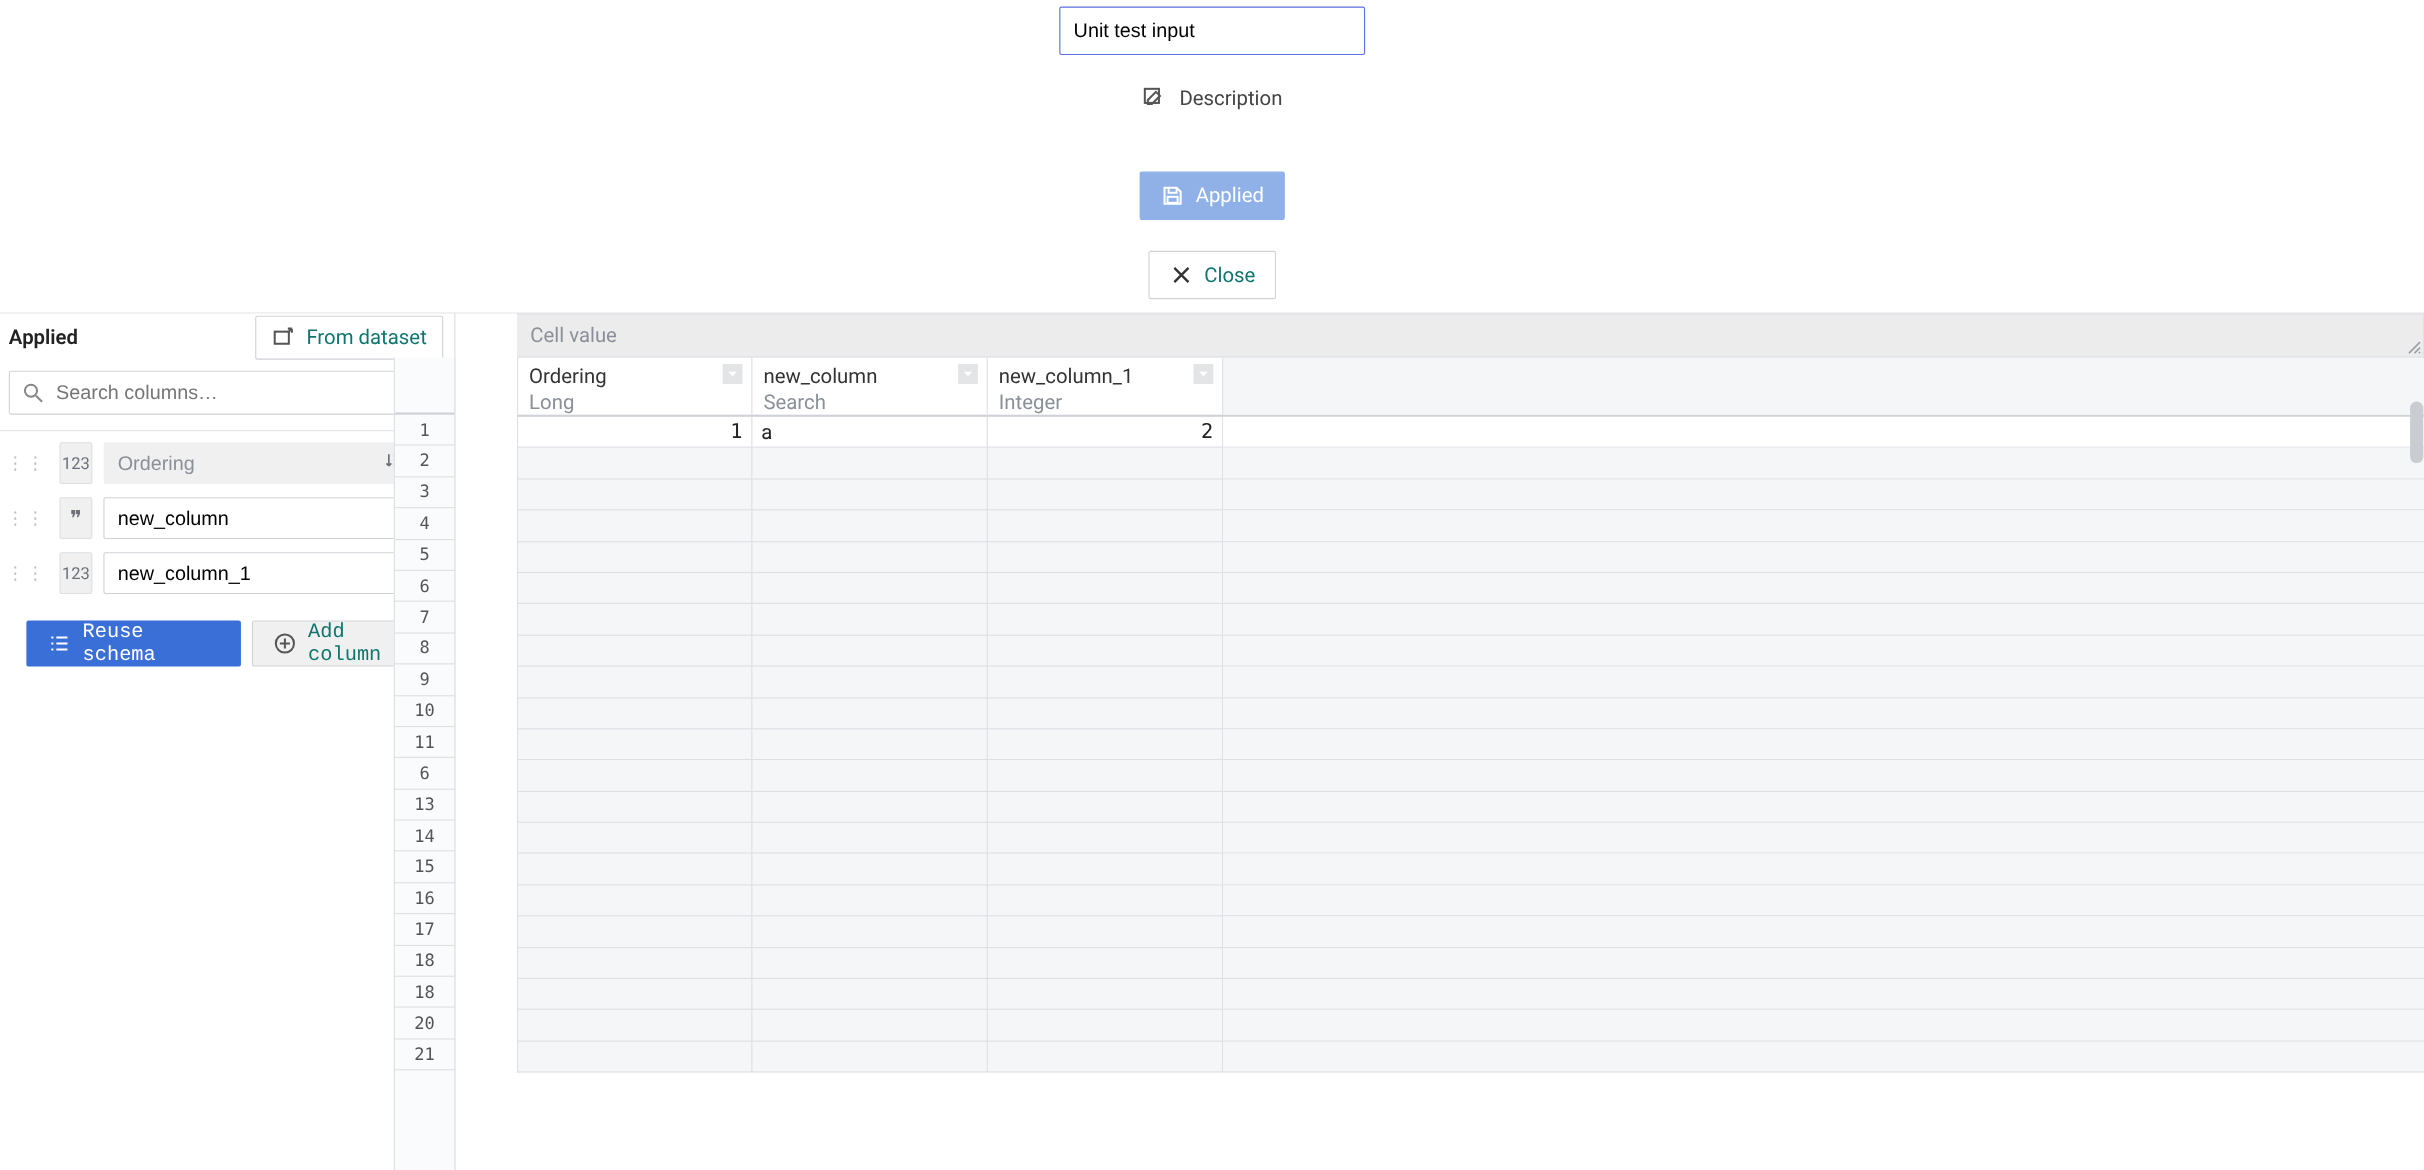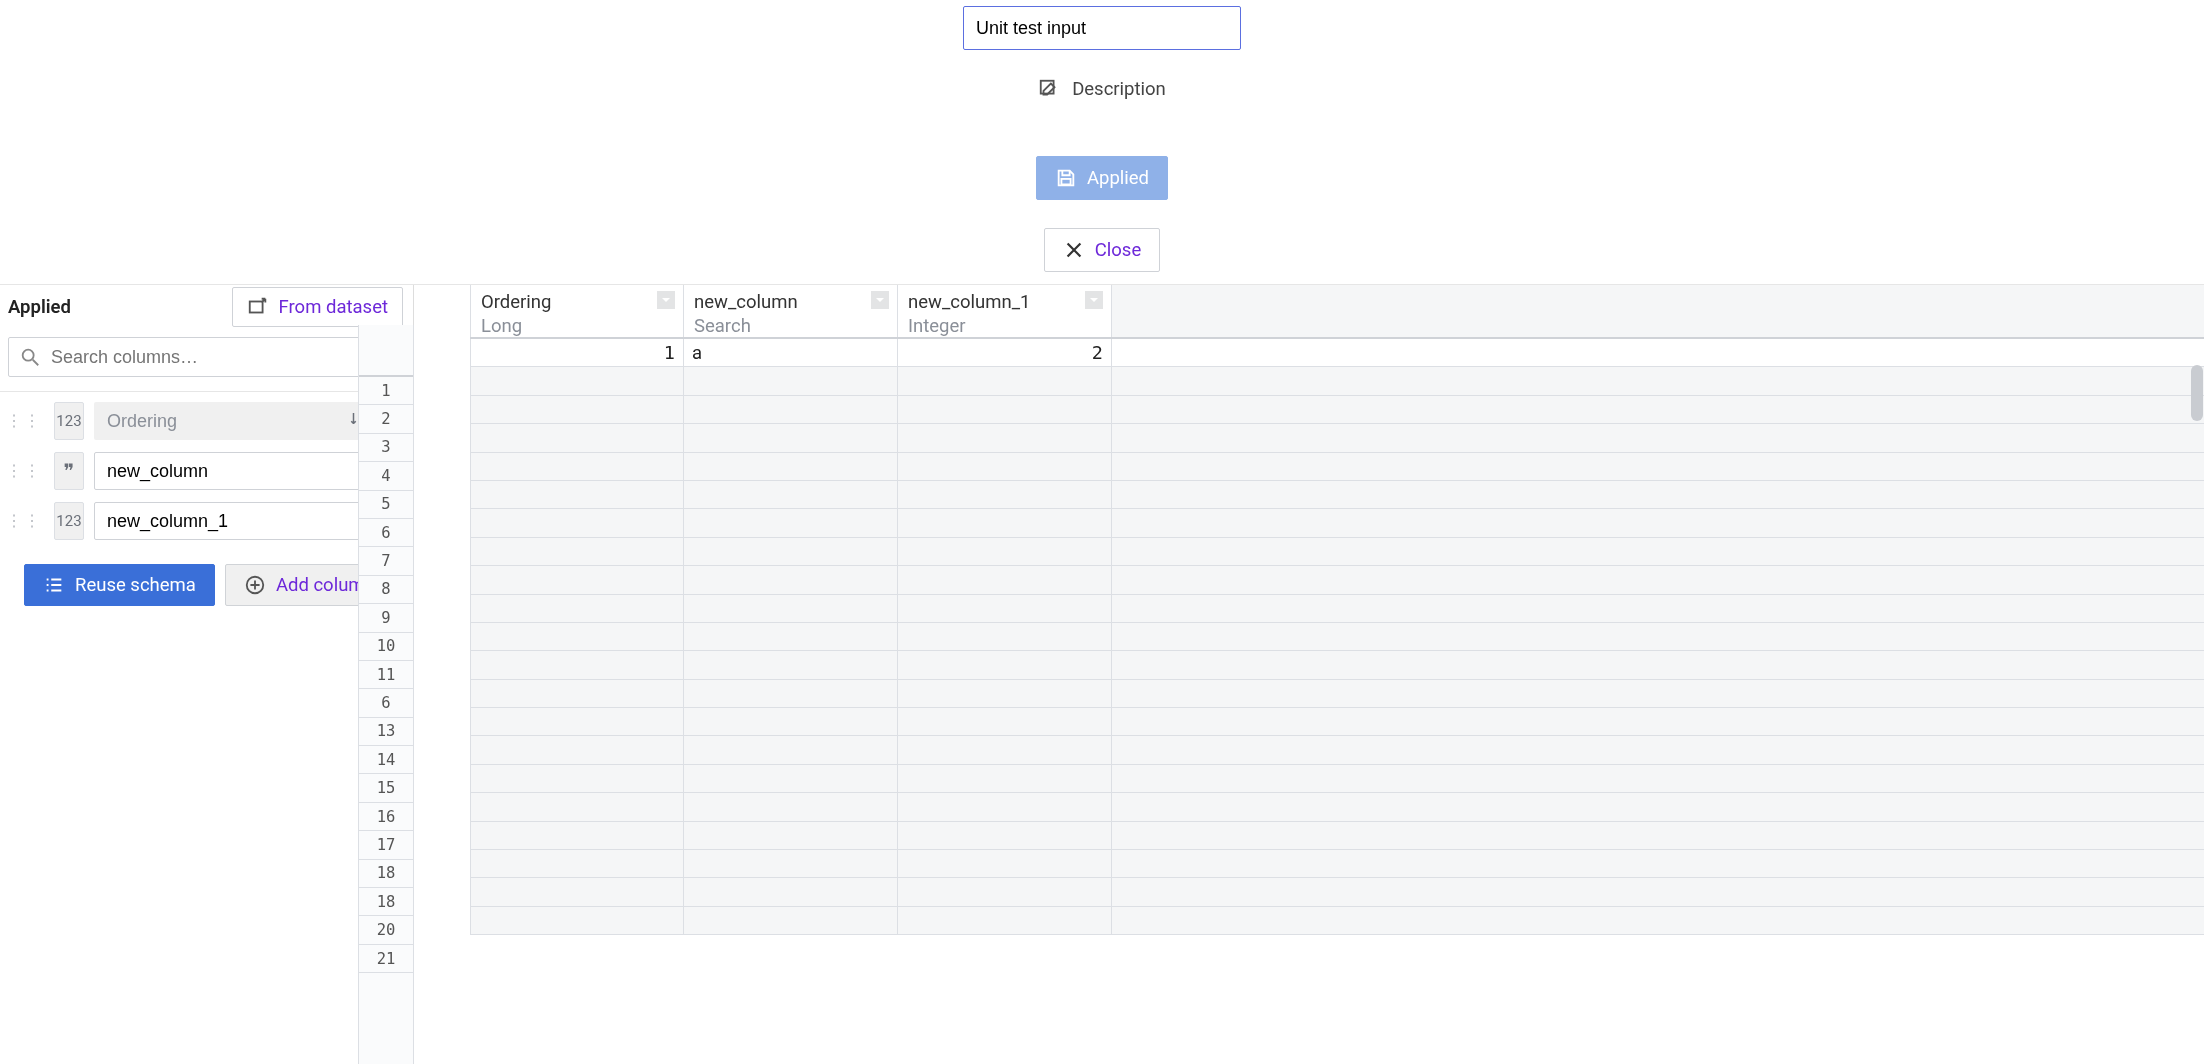--- a/index.html
+++ b/index.html
@@ -32,21 +32,21 @@
   }
   .topbar .descr{
     display:flex; align-items:center; gap:12px;
     color:#444;
   }
   .topbar .spacer{ flex:1 1 auto; }
   .btn{
     display:inline-flex; align-items:center; gap:10px;
     height:44px; padding:0 18px;
     border:1px solid #cfd2d7; border-radius:2px;
-    background:#fff; color:#6d28d9; user-select:none;
+    background:#fff; color:#0f766e; user-select:none;
   }
   .btn.primary-disabled{
     background:var(--accent-light); border-color:var(--accent-light);
     color:#fff;
   }
   .btn.primary{
     background:var(--accent); border-color:var(--accent); color:#fff;
   }
   .btn.grey{
     background:var(--grey-bg); border-color:#d0d3d7;
@@ -96,21 +96,21 @@
   .name-field.disabled{ background:var(--grey-bg); color:var(--muted); border-color:transparent; }
   .name-field input{
     flex:1 1 auto; border:none; outline:none; font-size:18px; background:transparent;
   }
   .name-field.disabled input{ color:var(--muted); background:transparent; }
   .row-action{
     color:var(--icon-grey); display:flex; align-items:center; justify-content:center;
   }
 
   .schema-actions{
-    display:flex; gap:10px; padding:14px 10px 0 24px;
+    display:flex; gap:10px; padding:14px 10px 0 24px;font-family:Liberation Mono, monospace;
   }
 
   
   .grid-col{ flex:1 1 auto; display:flex; flex-direction:column; padding-left:56px; position:relative; }
   .cell-value-bar{
     height:40px; background:#ececed; border:1px solid #dcdfe4; border-left:none;
     display:flex; align-items:center; padding:0 12px; color:var(--muted);
     position:relative;
   }
   .cell-resize{
@@ -308,20 +308,26 @@
           <div class="rownum">18</div>
           <div class="rownum">20</div>
           <div class="rownum">21</div>
         </div>
     </div>
 
     <style>
       .grid-col .gutter{ top:40px; }
     </style>
 
+    <div class="cell-value-bar">
+      <span>Cell value</span>
+      <svg class="cell-resize" width="14" height="14" viewBox="0 0 14 14" stroke="#9a9da3" stroke-width="1.4">
+        <path d="M3 13 L13 3 M8 13 L13 8 M12 13 L13 12"></path>
+      </svg>
+    </div>
 
     <div class="hdr-wrap" id="grid-headers">
       <div class="col-head" style="border-left: 1px solid rgb(220, 223, 228);">
           <div class="name">Ordering</div>
           <div class="type">Long</div>
           <div class="menu-sq">
             <svg width="10" height="10" viewBox="0 0 10 10">
               <path d="M1 3 L5 7 L9 3 Z" fill="#fff"></path>
             </svg>
           </div>

